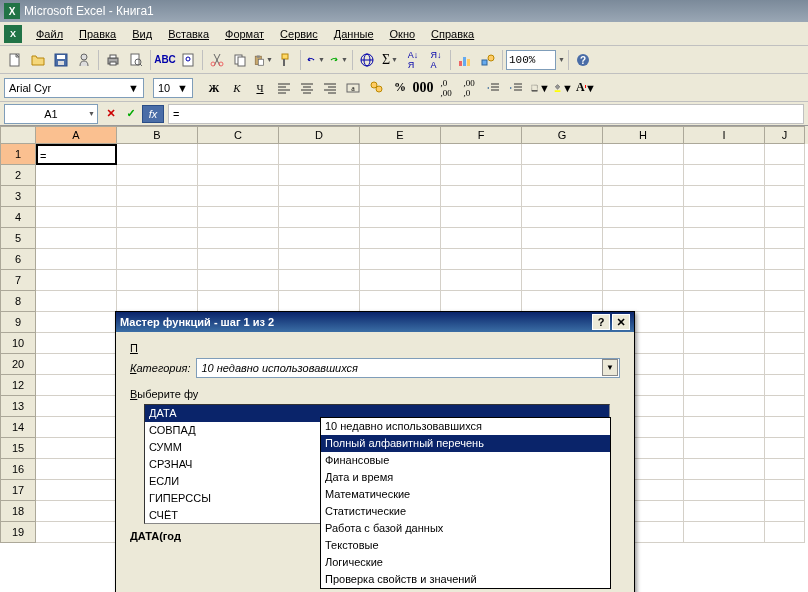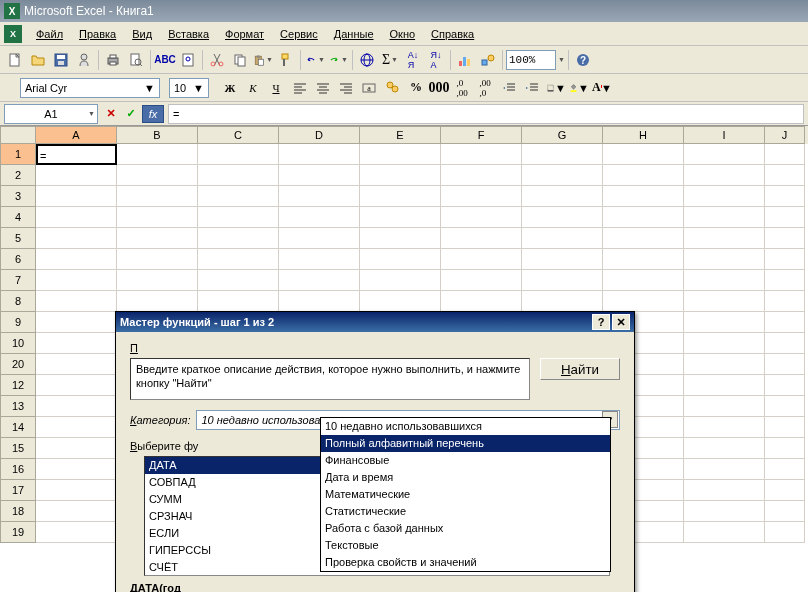--- a/index.html
+++ b/index.html
@@ -12,21 +12,21 @@
   .menubar .excel-icon { width: 18px; height: 18px; background: #217346; margin-right: 6px; font-size: 9px; color: #fff; display: flex; align-items: center; justify-content: center; font-weight: bold; }
   .menubar .menu-item { padding: 2px 8px; cursor: default; }
   .menubar .menu-item u { text-decoration: underline; }
   
   .toolbar { background: #ece9d8; height: 28px; display: flex; align-items: center; padding: 2px 4px; border-bottom: 1px solid #c0c0c0; gap: 1px; }
   .toolbar .tb-btn { width: 22px; height: 22px; display: flex; align-items: center; justify-content: center; cursor: default; border: 1px solid transparent; }
   .toolbar .sep { width: 1px; height: 20px; background: #c0c0c0; margin: 0 2px; }
   .toolbar .zoom-box { width: 50px; height: 20px; background: #fff; border: 1px solid #7f9db9; font-size: 11px; padding: 0 2px; display: flex; align-items: center; font-family: Liberation Mono, monospace; }
   .toolbar .dd { font-size: 7px; color: #555; margin-left: 1px; }
   
-  .format-bar { background: #ece9d8; height: 28px; display: flex; align-items: center; padding: 2px 20px; border-bottom: 1px solid #c0c0c0; gap: 1px; }
+  .format-bar { background: #ece9d8; height: 28px; display: flex; align-items: center; padding: 2px 4px; border-bottom: 1px solid #c0c0c0; gap: 1px; }
   .format-bar .font-box { width: 140px; height: 20px; background: #fff; border: 1px solid #7f9db9; padding: 0 4px; display: flex; align-items: center; justify-content: space-between; }
   .format-bar .size-box { width: 40px; height: 20px; background: #fff; border: 1px solid #7f9db9; padding: 0 4px; display: flex; align-items: center; justify-content: space-between; margin-left: 8px; }
   .format-bar .fmt-btn { width: 22px; height: 22px; display: flex; align-items: center; justify-content: center; cursor: default; border: 1px solid transparent; font-family: 'Times New Roman', serif; }
   
   .formula-bar { background: #ece9d8; height: 24px; display: flex; align-items: center; padding: 2px 4px; border-bottom: 1px solid #999; }
   .formula-bar .namebox { width: 94px; height: 20px; background: #fff; border: 1px solid #7f9db9; padding: 0 4px; display: flex; align-items: center; justify-content: center; position: relative; }
   .formula-bar .namebox-dd { position: absolute; right: 2px; font-size: 7px; color: #555; }
   .formula-bar .fx-btns { display: flex; gap: 2px; margin: 0 4px; align-items: center; }
   .formula-bar .fx-btn { width: 18px; height: 18px; display: flex; align-items: center; justify-content: center; cursor: default; }
   .formula-bar .fx-main { width: 22px; height: 18px; background: #4a6da7; color: #fff; font-style: italic; font-size: 11px; display: flex; align-items: center; justify-content: center; border: 1px solid #2a4d87; }
@@ -615,24 +615,20 @@
 
   <div class="wizard">
     <div class="wizard-title">
       <span>Мастер функций - шаг 1 из 2</span>
       <span class="wt-spacer"></span>
       <div class="wt-btn">?</div>
       <div class="wt-btn">✕</div>
     </div>
     <div class="wizard-body">
       <label><u>П</u><span></span></label>
-      <div class="search-row">
-        <div class="search-box">Введите краткое описание действия, которое нужно выполнить, и нажмите кнопку "Найти"</div>
-        <button class="find-btn"><u>Н</u>айти</button>
-      </div>
       <div class="cat-row">
         <span><u>К</u>атегория:</span>
         <div class="cat-select">
           <span>10 недавно использовавшихся</span>
           <div class="dd-btn">▼</div>
         </div>
       </div>
       <div style="margin-bottom:4px"><u>В</u>ыберите фу</div>
       <div class="func-list">
         <div class="fi sel">ДАТА</div>
@@ -649,16 +645,17 @@
 
     <div class="dropdown-list" id="cat-dropdown">
         <div class="dl-item">10 недавно использовавшихся</div>
         <div class="dl-item sel">Полный алфавитный перечень</div>
         <div class="dl-item">Финансовые</div>
         <div class="dl-item">Дата и время</div>
         <div class="dl-item">Математические</div>
         <div class="dl-item">Статистические</div>
         <div class="dl-item">Работа с базой данных</div>
         <div class="dl-item">Текстовые</div>
+        <div class="dl-item">Логические</div>
         <div class="dl-item">Проверка свойств и значений</div>
       </div>
   </div>
 </div>
 
 </body></html>

